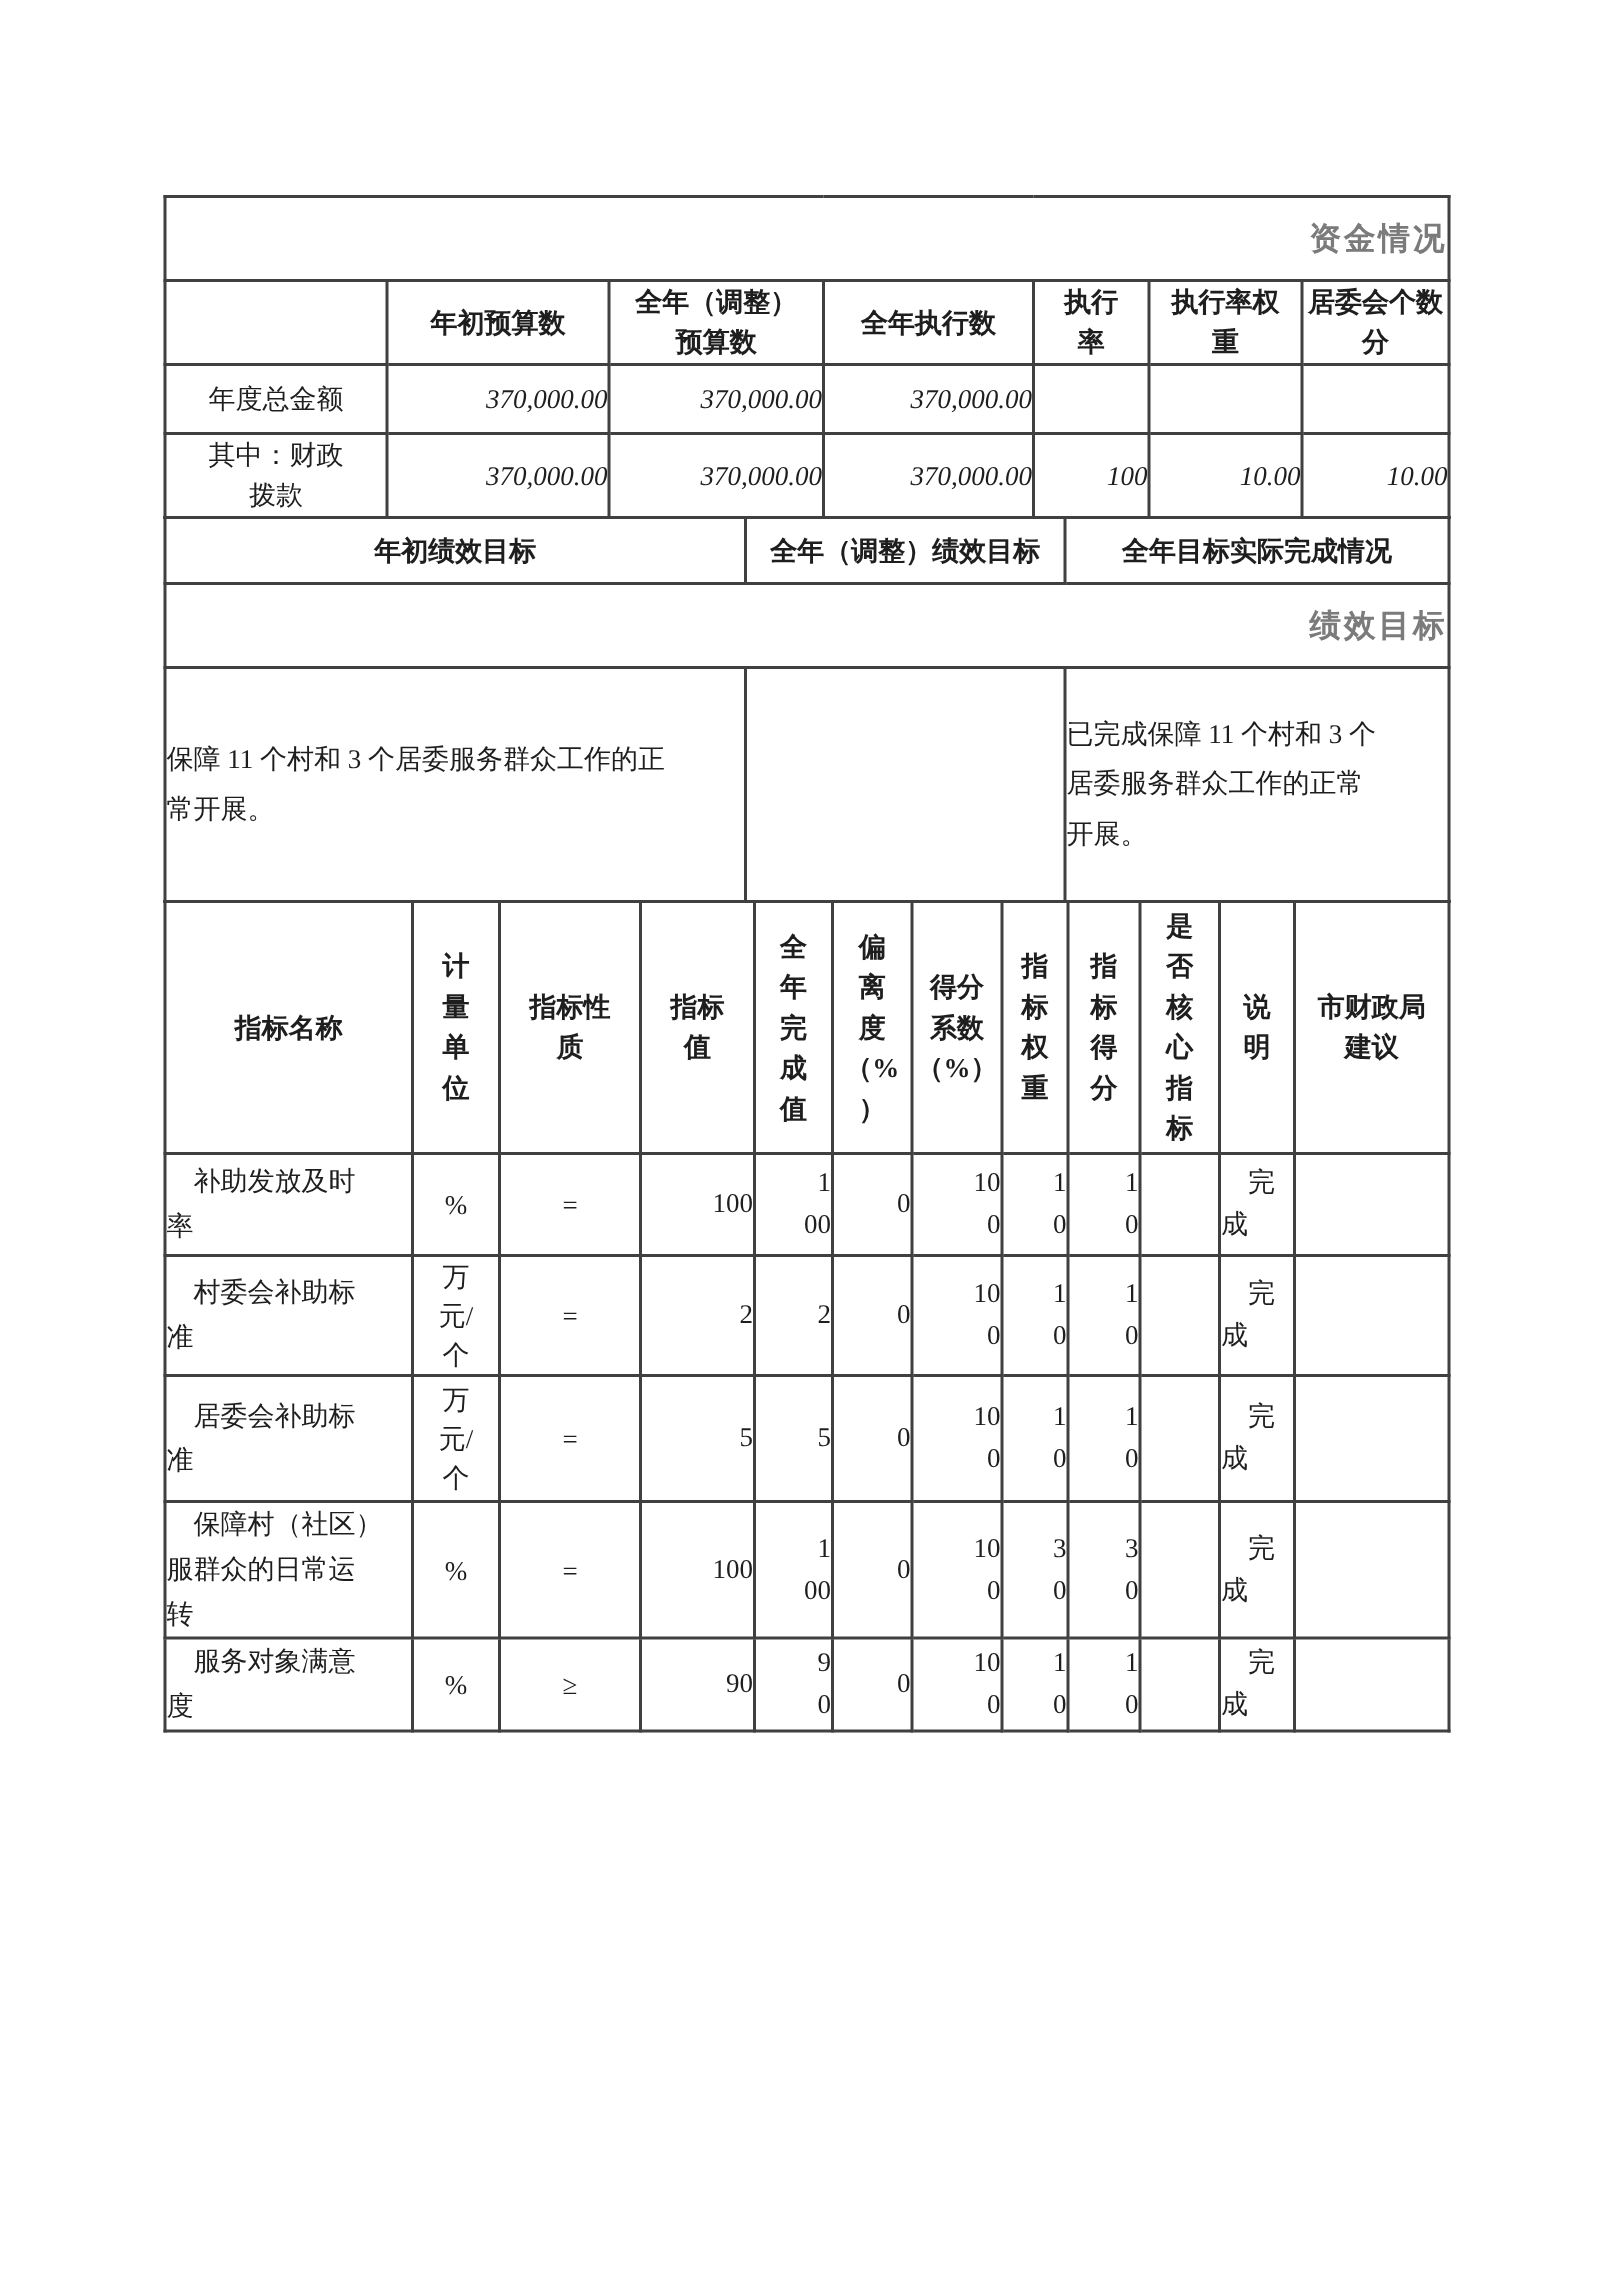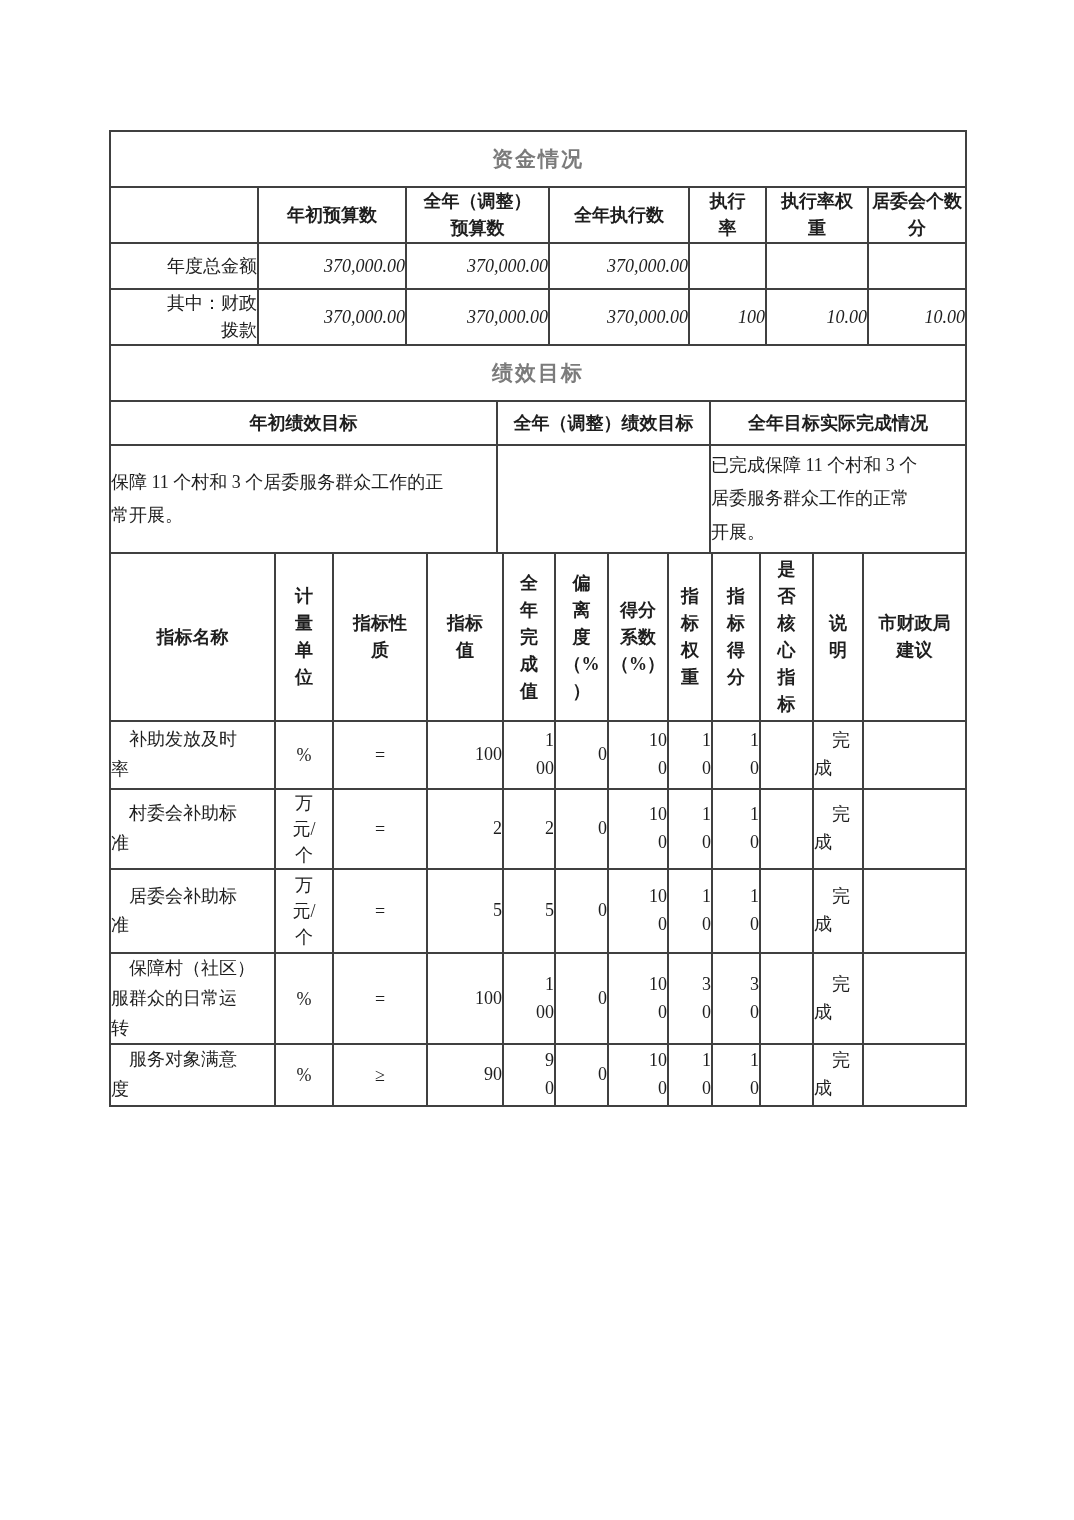--- a/index.html
+++ b/index.html
@@ -27,30 +27,30 @@
     vertical-align:middle;
     white-space:pre-line;
     overflow:hidden;
     padding:0;
   }
   td.title-cell {
     font-family:"Liberation Sans","DejaVu Sans",sans-serif;
     font-weight:bold;
     font-size:21px;
     color:#7b7b7b;
-    text-align:center;
+    text-align:right;
     letter-spacing:2px;
   }
   td.hd {
     font-weight:bold;
     text-align:center;
     line-height:1.5;
     padding:2px 4px;
   }
-  td.c-label  { text-align:right; line-height:1.5; padding:0 4px; }
+  td.c-label  { text-align:center; line-height:1.5; padding:0 4px;border-radius:20px; }
   td.c-money  { text-align:right; padding-right:10px;font-style:italic; }
   td.c-name   { text-align:left; padding:2px 10px; text-indent:18px; line-height:1.65; }
   td.c-center { text-align:center; line-height:1.45; }
   td.c-num    { text-align:right; padding-right:12px; line-height:1.55; }
   td.c-note   { text-align:left; padding:0 6px; text-indent:18px; line-height:1.55; }
   td.goal-cell {
     vertical-align:top;
     text-align:left;
     padding:8px 10px;
     line-height:1.85;
@@ -110,29 +110,29 @@
   </tbody>
     </table>
 
   <table class="tbl">
     <colgroup>
       <col style="width:387px">
         <col style="width:213px">
         <col style="width:256px">
     </colgroup>
     <tbody>
-        <tr style="height:56px">
-      <td class="title-cell" colspan="3">绩效目标</td>
-    </tr>
-    <tr style="height:44px">
+        <tr style="height:44px">
       <td class="hd">年初绩效目标</td>
       <td class="hd">全年（调整）绩效目标</td>
       <td class="hd">全年目标实际完成情况</td>
     </tr>
-    <tr style="height:108px">
+    <tr style="height:56px">
+      <td class="title-cell" colspan="3">绩效目标</td>
+    </tr>
+    <tr style="height:156px">
       <td class="goal-cell">保障 11 个村和 3 个居委服务群众工作的正
 常开展。</td>
       <td class="goal-cell"></td>
       <td class="goal-cell">已完成保障 11 个村和 3 个
 居委服务群众工作的正常
 开展。</td>
     </tr>
   </tbody>
     </table>
 

